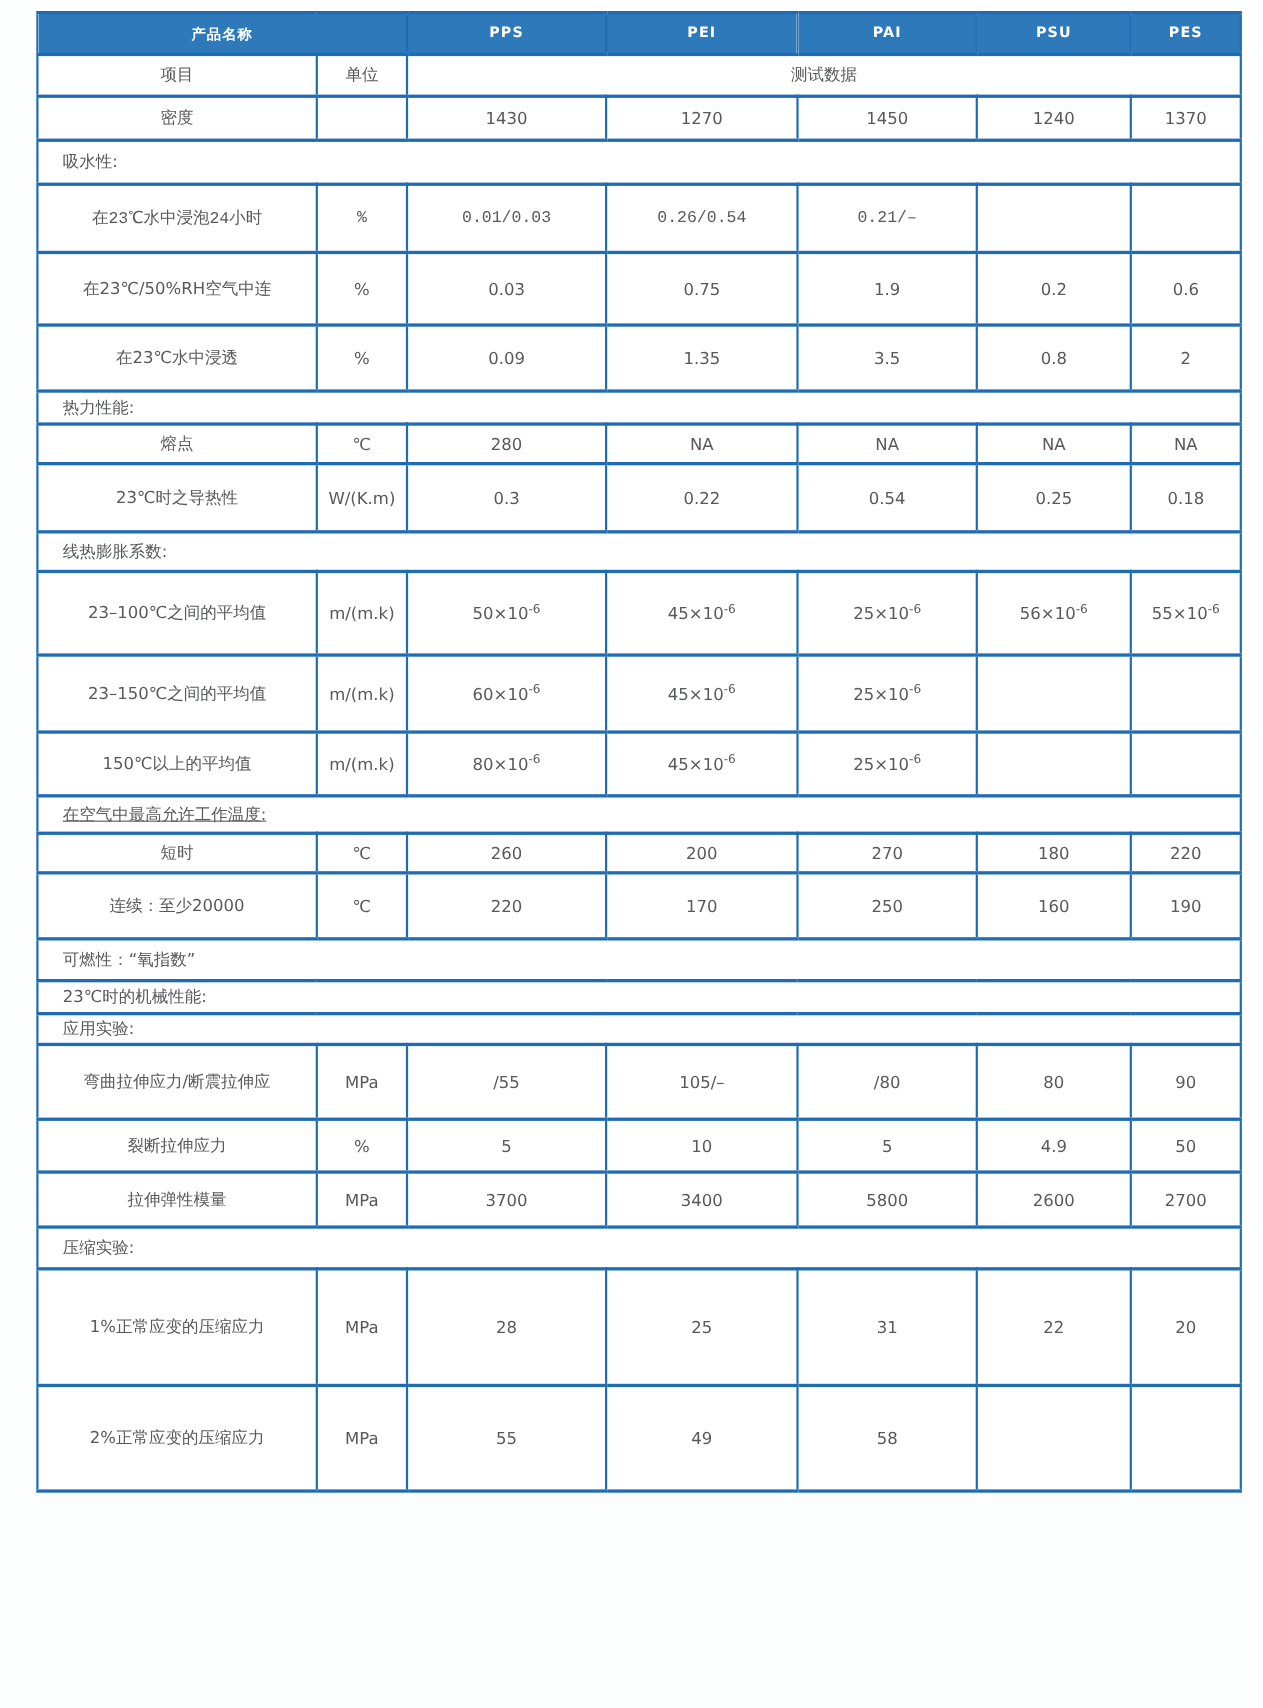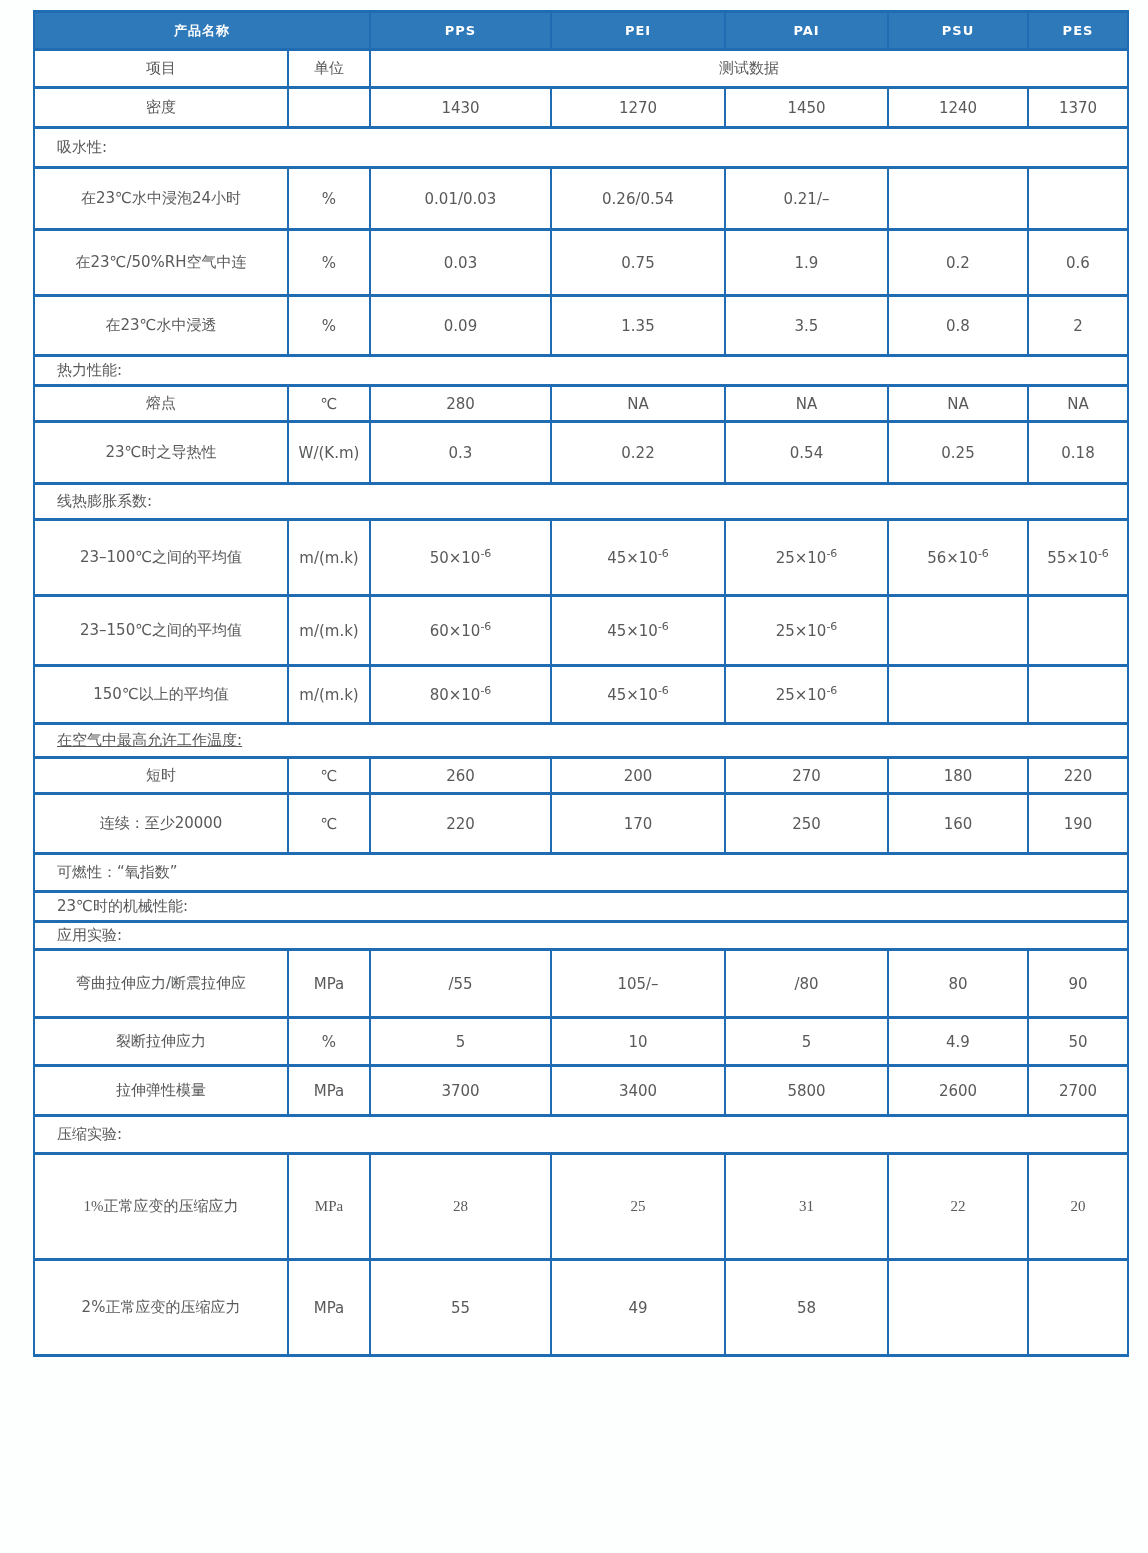--- a/index.html
+++ b/index.html
@@ -92,21 +92,21 @@
           <td class="unit-cell"></td>
           <td class="value-cell">1430</td>
           <td class="value-cell">1270</td>
           <td class="value-cell">1450</td>
           <td class="value-cell">1240</td>
           <td class="value-cell">1370</td>
         </tr>
         <tr style="height: 40px; margin-left: 14px;">
           <td colspan="7" class="section-cell">吸水性:</td>
         </tr>
-        <tr style="height: 62px;">
+        <tr style="height: 62px; font-family: Liberation Mono, monospace;">
           <td class="item-cell">在23℃水中浸泡24小时</td>
           <td class="unit-cell">%</td>
           <td class="value-cell">0.01/0.03</td>
           <td class="value-cell">0.26/0.54</td>
           <td class="value-cell">0.21/–</td>
           <td class="value-cell"></td>
           <td class="value-cell"></td>
         </tr>
         <tr style="height: 66px;">
           <td class="item-cell">在23℃/50%RH空气中连</td>
@@ -230,21 +230,21 @@
           <td class="unit-cell">MPa</td>
           <td class="value-cell">3700</td>
           <td class="value-cell">3400</td>
           <td class="value-cell">5800</td>
           <td class="value-cell">2600</td>
           <td class="value-cell">2700</td>
         </tr>
         <tr style="height: 38px;">
           <td colspan="7" class="section-cell">压缩实验:</td>
         </tr>
-        <tr style="height: 106px; font-family: Liberation Serif, serif;">
+        <tr style="height: 106px;">
           <td class="item-cell">1%正常应变的压缩应力</td>
           <td class="unit-cell">MPa</td>
           <td class="value-cell">28</td>
           <td class="value-cell">25</td>
           <td class="value-cell">31</td>
           <td class="value-cell">22</td>
           <td class="value-cell">20</td>
         </tr>
         <tr style="height: 96px;">
           <td class="item-cell">2%正常应变的压缩应力</td>

